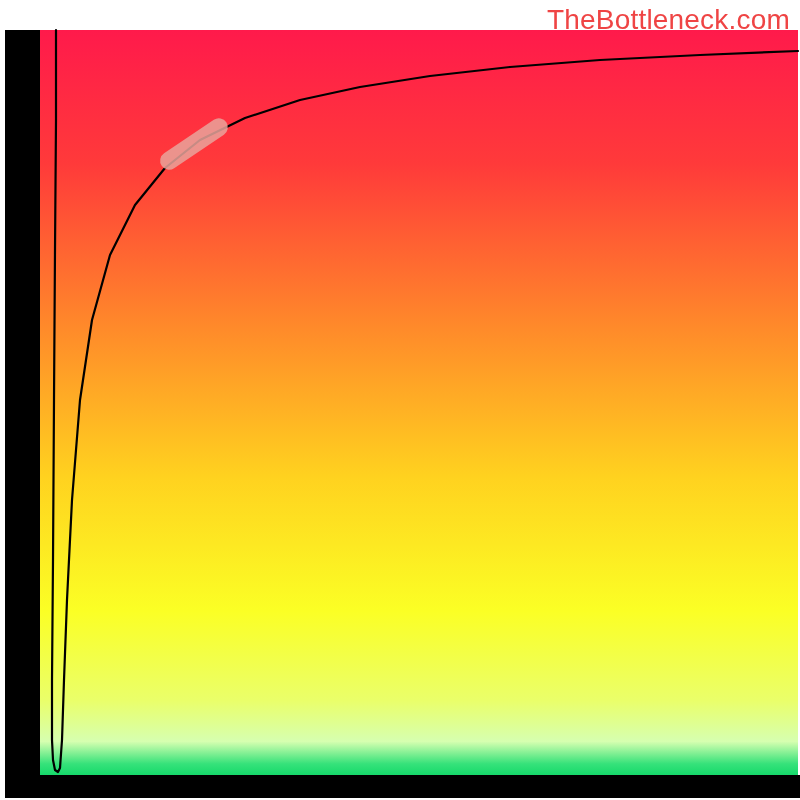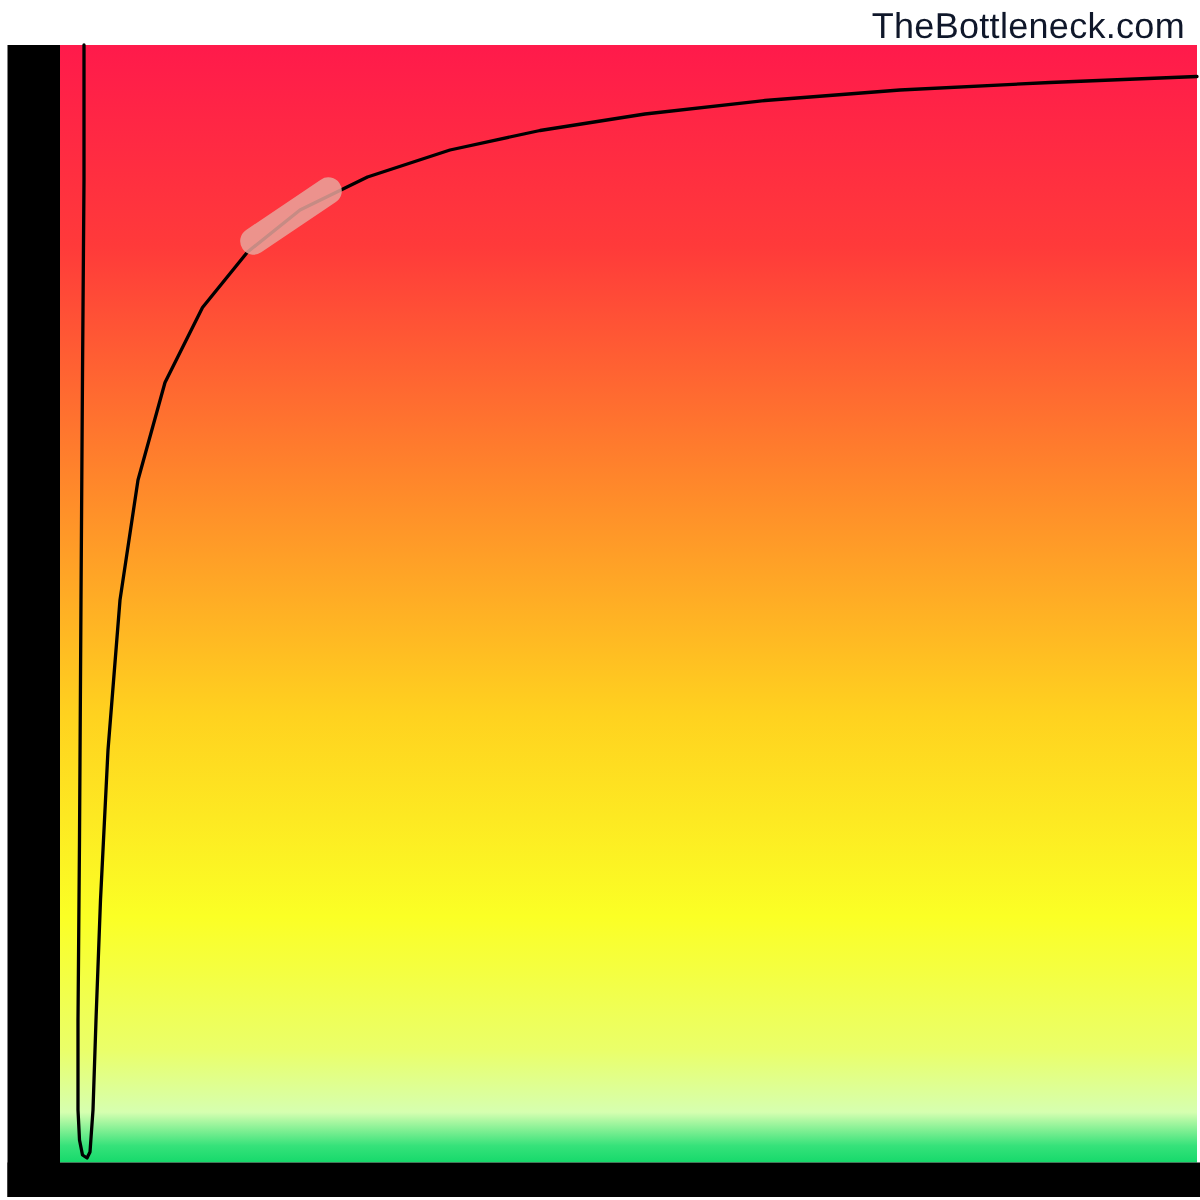--- a/index.html
+++ b/index.html
@@ -13,22 +13,22 @@
   }
   .stage {
     position: relative;
     width: 800px;
     height: 800px;
   }
   .watermark {
     position: absolute;
     top: 4px;
     right: 10px;
-    font-size: 24px;
-    color: #0f172a;
+    font-size: 28px;
+    color: #ef4444;
     letter-spacing: 0.2px;
     font-weight: 400;
   }
   svg {
     position: absolute;
     top: 0;
     left: 0;
   }
 </style>
 </head>

